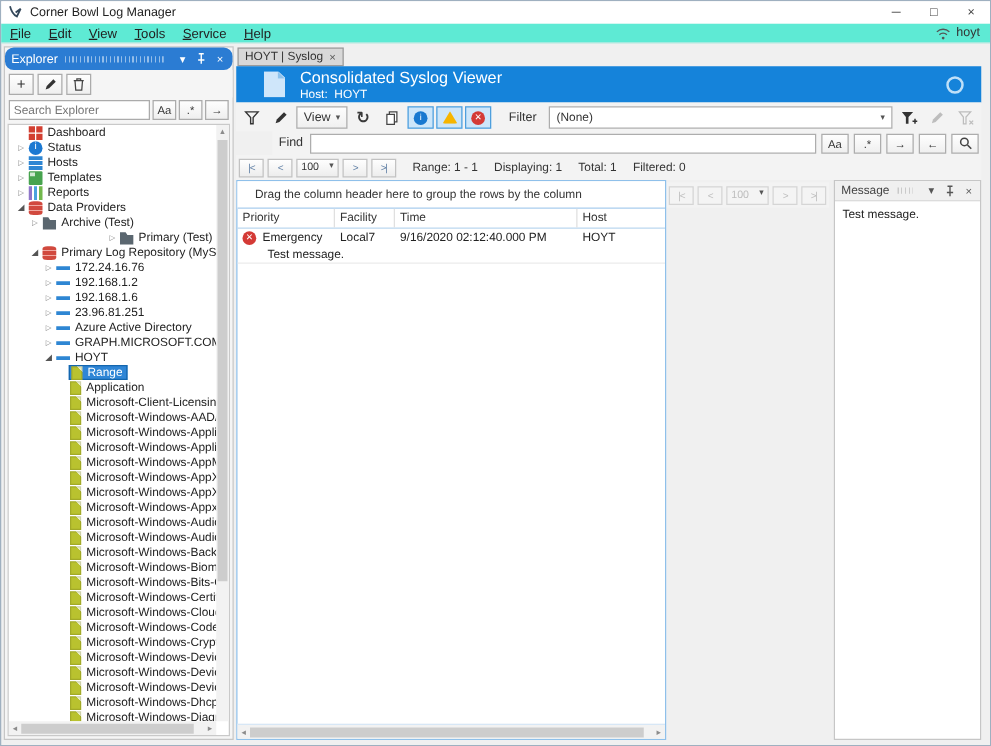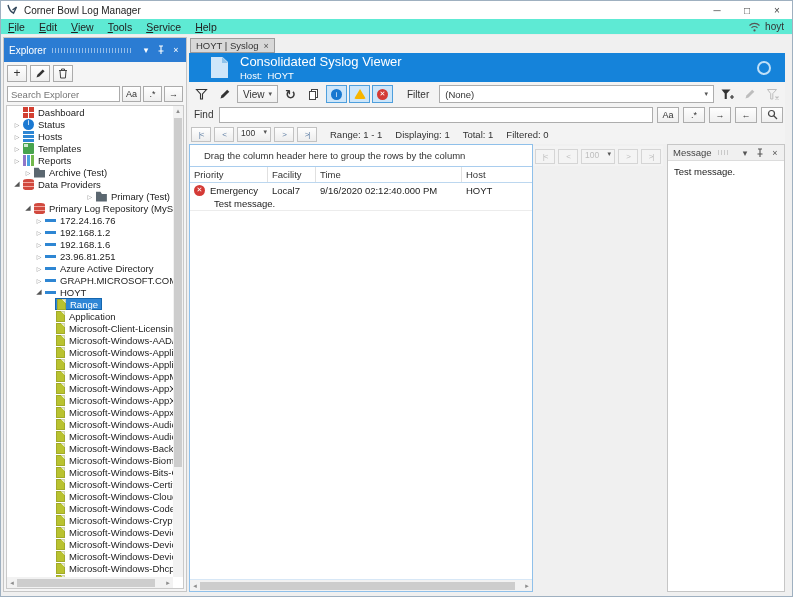--- a/index.html
+++ b/index.html
@@ -18,21 +18,21 @@
   .menu-item { padding:0 7px; display:inline-block; }
   .menu-item::first-letter { text-decoration:underline; }
   .conn { margin-left:auto; display:flex; align-items:center; padding-right:8px; font-size:10px; color:#333; }
   .conn svg { margin-right:4px; }
 
   
   .body { flex:1; display:flex; padding:2px 2px 4px 2px; min-height:0; }
 
   
   .explorer { width:184px; flex:none; display:flex; flex-direction:column; background:#f5f5f5; border:1px solid #c6c6c6; }
-  .panel-hd { height:24px; background:#2b7cd3; display:flex; align-items:center; padding:0 4px 0 5px; flex:none; }
+  .panel-hd { height:18px; background:#2b7cd3; display:flex; align-items:center; padding:0 4px 0 5px; flex:none;border-radius:7px; }
   .panel-hd .hd-title { font-size:10px; color:#fff; }
   .hd-dots { flex:1; height:5px; margin:0 6px; background:repeating-linear-gradient(90deg, rgba(255,255,255,.5) 0 1px, transparent 1px 3px); }
   .hd-ic { width:12px; height:12px; display:flex; align-items:center; justify-content:center; color:#fff; font-size:9px; margin-left:3px; }
   .exp-toolbar { height:22px; display:flex; align-items:center; gap:3px; padding:0 3px; background:#f5f5f5; flex:none; }
   .sq-btn { width:20px; height:17px; border:1px solid #ababab; background:linear-gradient(#fefefe,#efefef); display:flex; align-items:center; justify-content:center; font-size:12px; color:#333; }
   .exp-search { height:20px; display:flex; align-items:center; padding:0 3px; gap:2px; flex:none; }
   .exp-search input { flex:1; height:16px; border:1px solid #ababab; font-size:9.5px; padding:0 3px; font-family:inherit; color:#333; min-width:0; }
   .mini-btn { width:19px; height:16px; border:1px solid #ababab; background:linear-gradient(#fefefe,#efefef); display:flex; align-items:center; justify-content:center; font-size:9px; color:#333; flex:none; }
   .tree-wrap { flex:1; position:relative; background:#fff; border:1px solid #c9c9c9; margin:1px 2px 2px 2px; min-height:0; overflow:hidden; }
   .tree { position:absolute; top:0; left:0; right:10px; bottom:11px; overflow:hidden; }
@@ -84,21 +84,21 @@
   .stat-ic { width:11px; height:11px; border-radius:50%; color:#fff; font-size:7px; display:flex; align-items:center; justify-content:center; }
   .stat-info { background:#1878d0; }
   .stat-err { background:#d43a36; }
   .stat-warn { width:0; height:0; border-left:6px solid transparent; border-right:6px solid transparent; border-bottom:10px solid #f7b500; border-radius:2px; }
   .lbl { font-size:10px; color:#333; }
   .filter-lbl { margin:0 8px 0 12px; }
   .combo { flex:1; height:18px; border:1px solid #adadad; background:#fff; display:flex; align-items:center; font-size:9.5px; color:#333; padding:0 5px; min-width:60px; }
   .combo .chev { margin-left:auto; }
   .refresh-g { font-size:13px; font-weight:bold; color:#3a3a3a; }
 
-  .find-row { height:19px; gap:2px; padding:0 2px; }
+  .find-row { height:19px; gap:2px; padding:0 2px;margin-left:29px; }
   .find-lbl { width:26px; text-align:left; padding-left:3px; font-size:10px; color:#333; flex:none; }
   .find-input { flex:1; height:16px; border:1px solid #adadad; font-size:10px; padding:0 3px; font-family:inherit; min-width:0; }
   .fbtn { width:22px; height:16px; border:1px solid #adadad; background:linear-gradient(#fefefe,#efefef); display:flex; align-items:center; justify-content:center; font-size:9px; color:#333; margin-left:2px; flex:none; }
 
   .pager-row { height:20px; gap:3px; padding:0 2px; font-size:9.5px; }
   .pbtn { width:20px; height:15px; border:1px solid #c2c2c2; background:linear-gradient(#fefefe,#ededed); color:#5f7fa5; font-size:8px; display:flex; align-items:center; justify-content:center; flex:none; letter-spacing:-1px; }
   .psize { width:34px; height:15px; border:1px solid #c2c2c2; background:linear-gradient(#fefefe,#ededed); display:flex; align-items:flex-start; justify-content:space-between; padding:0 3px; font-size:8.5px; color:#333; flex:none; }
   .pager-row .stat { margin-left:10px; color:#333; }
   .pager-row.disabled .pbtn, .pager-row.disabled .psize { color:#bdbdbd; background:#f4f4f4; border-color:#d5d5d5; }
 
@@ -226,32 +226,32 @@
                 <span>Templates</span>
               </span>
             </div>
             <div class="tree-item" style="padding-left: 5px;">
               <span class="arrow collapsed">▷</span>
               <span class="wrap">
                 <span class="ticon reports"></span>
                 <span>Reports</span>
               </span>
             </div>
+            <div class="tree-item" style="padding-left: 5px;">
+              <span class="arrow expanded">◢</span>
+              <span class="wrap">
+                <span class="ticon db"></span>
+                <span>Data Providers</span>
+              </span>
+            </div>
             <div class="tree-item" style="padding-left: 16px;">
               <span class="arrow collapsed">▷</span>
               <span class="wrap">
                 <span class="ticon folder"></span>
                 <span>Archive (Test)</span>
-              </span>
-            </div>
-            <div class="tree-item" style="padding-left: 5px;">
-              <span class="arrow expanded">◢</span>
-              <span class="wrap">
-                <span class="ticon db"></span>
-                <span>Data Providers</span>
               </span>
             </div>
             <div class="tree-item" style="padding-left: 16px; justify-content: flex-end;">
               <span class="arrow collapsed">▷</span>
               <span class="wrap">
                 <span class="ticon folder"></span>
                 <span>Primary (Test)</span>
               </span>
             </div>
             <div class="tree-item" style="padding-left: 16px;">

